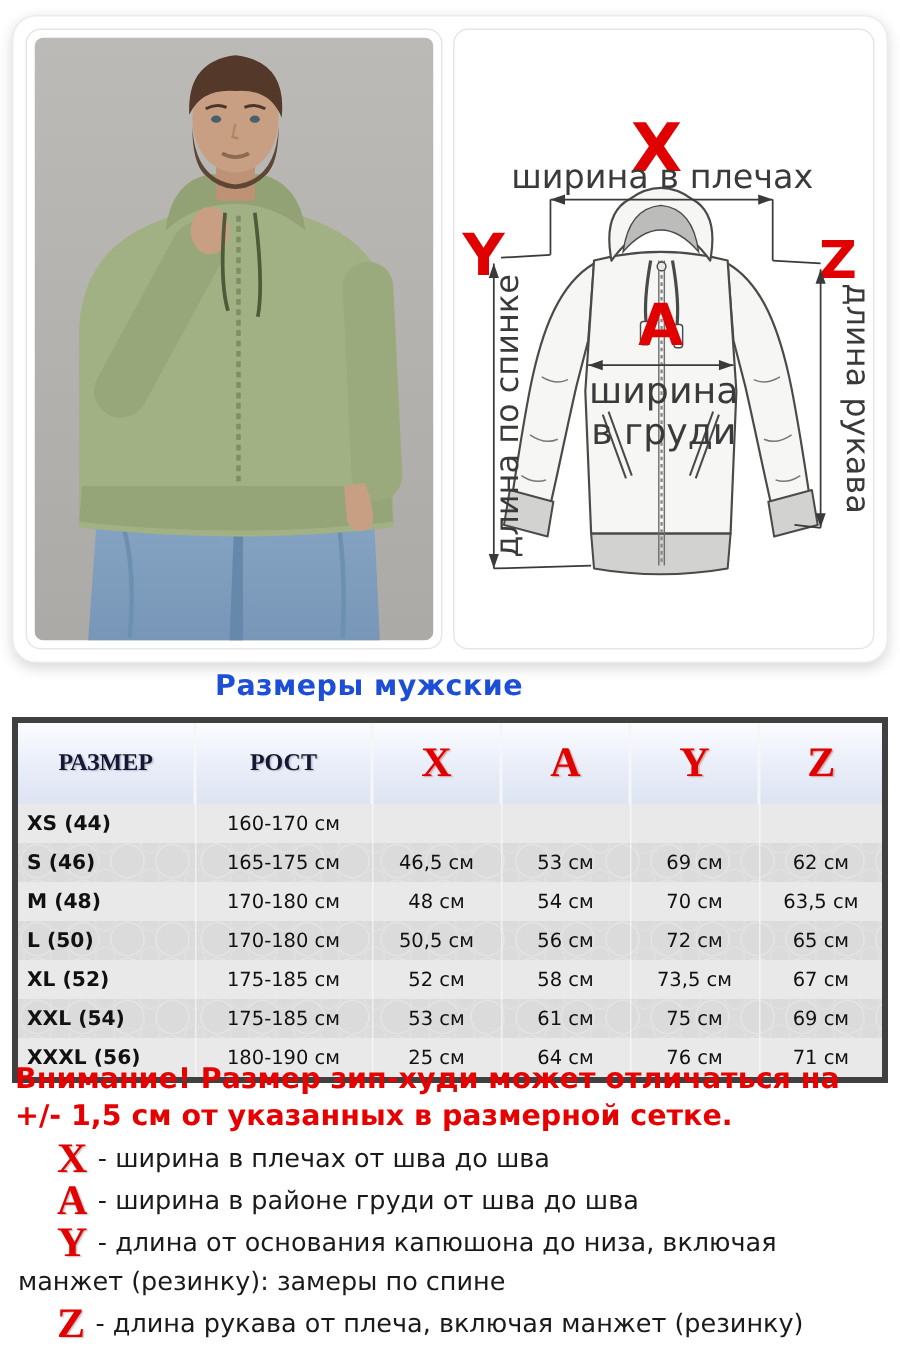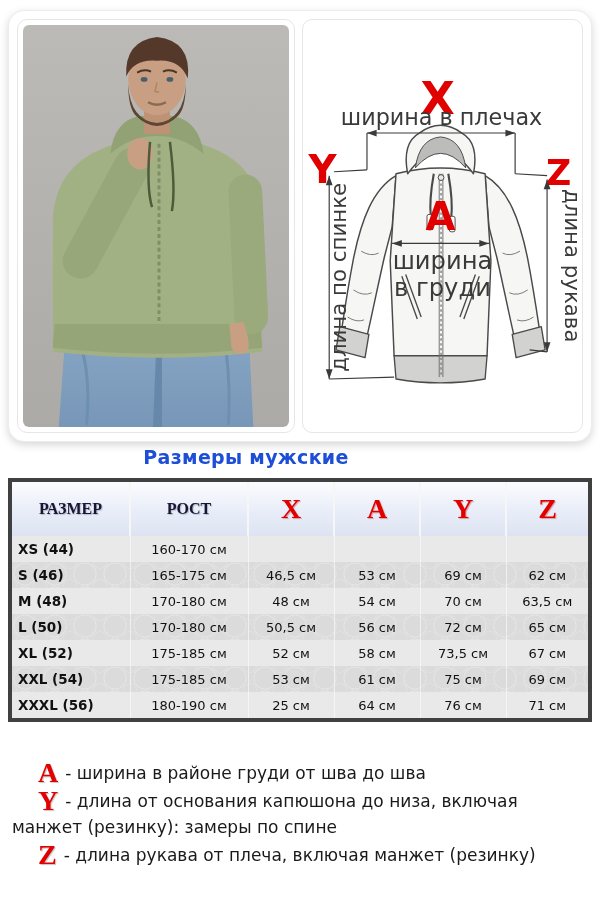--- a/index.html
+++ b/index.html
@@ -265,23 +265,27 @@
         <td class="cell-size">XXXL (56)</td>
         <td>180-190 см</td>
         <td>25 см</td>
         <td>64 см</td>
         <td>76 см</td>
         <td>71 см</td>
       </tr>
     </tbody>
   </table>
 
+  <div class="warning">Внимание! Размер зип-худи может отличаться на +/- 1,5 см от указанных в размерной сетке.</div>
 
   <div class="legend">
     <div class="legend-item">
+      <span class="legend-letter">X</span><span>- ширина в плечах от шва до шва</span>
+    </div>
+    <div class="legend-item">
       <span class="legend-letter">A</span><span>- ширина в районе груди от шва до шва</span>
     </div>
     <div class="legend-item">
       <span class="legend-letter">Y</span><span>- длина от основания капюшона до низа, включая манжет (резинку): замеры по спине</span>
     </div>
     <div class="legend-item">
       <span class="legend-letter">Z</span><span>- длина рукава от плеча, включая манжет (резинку)</span>
     </div>
   </div>
 

